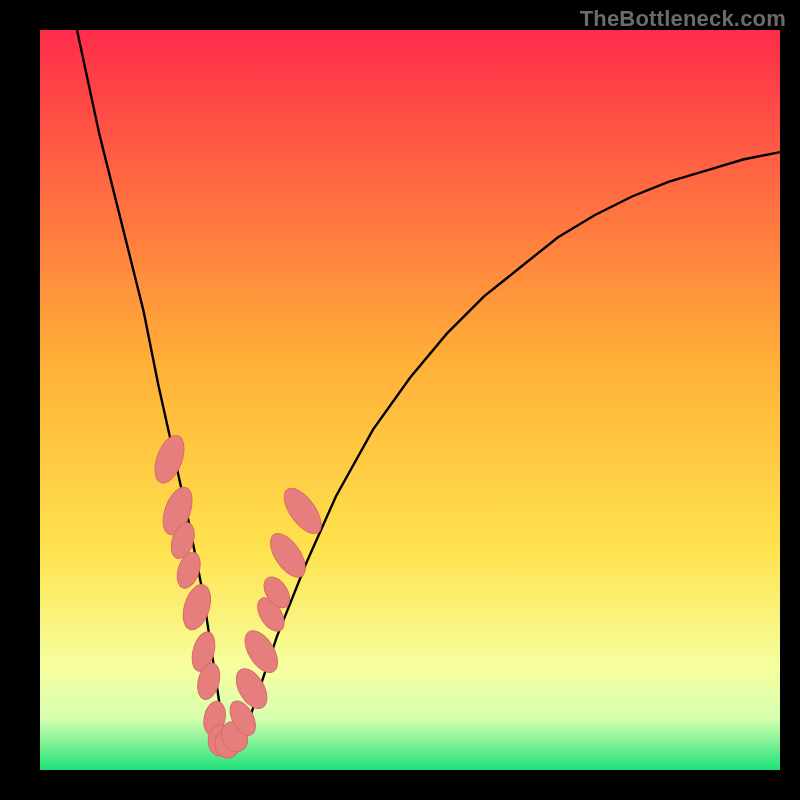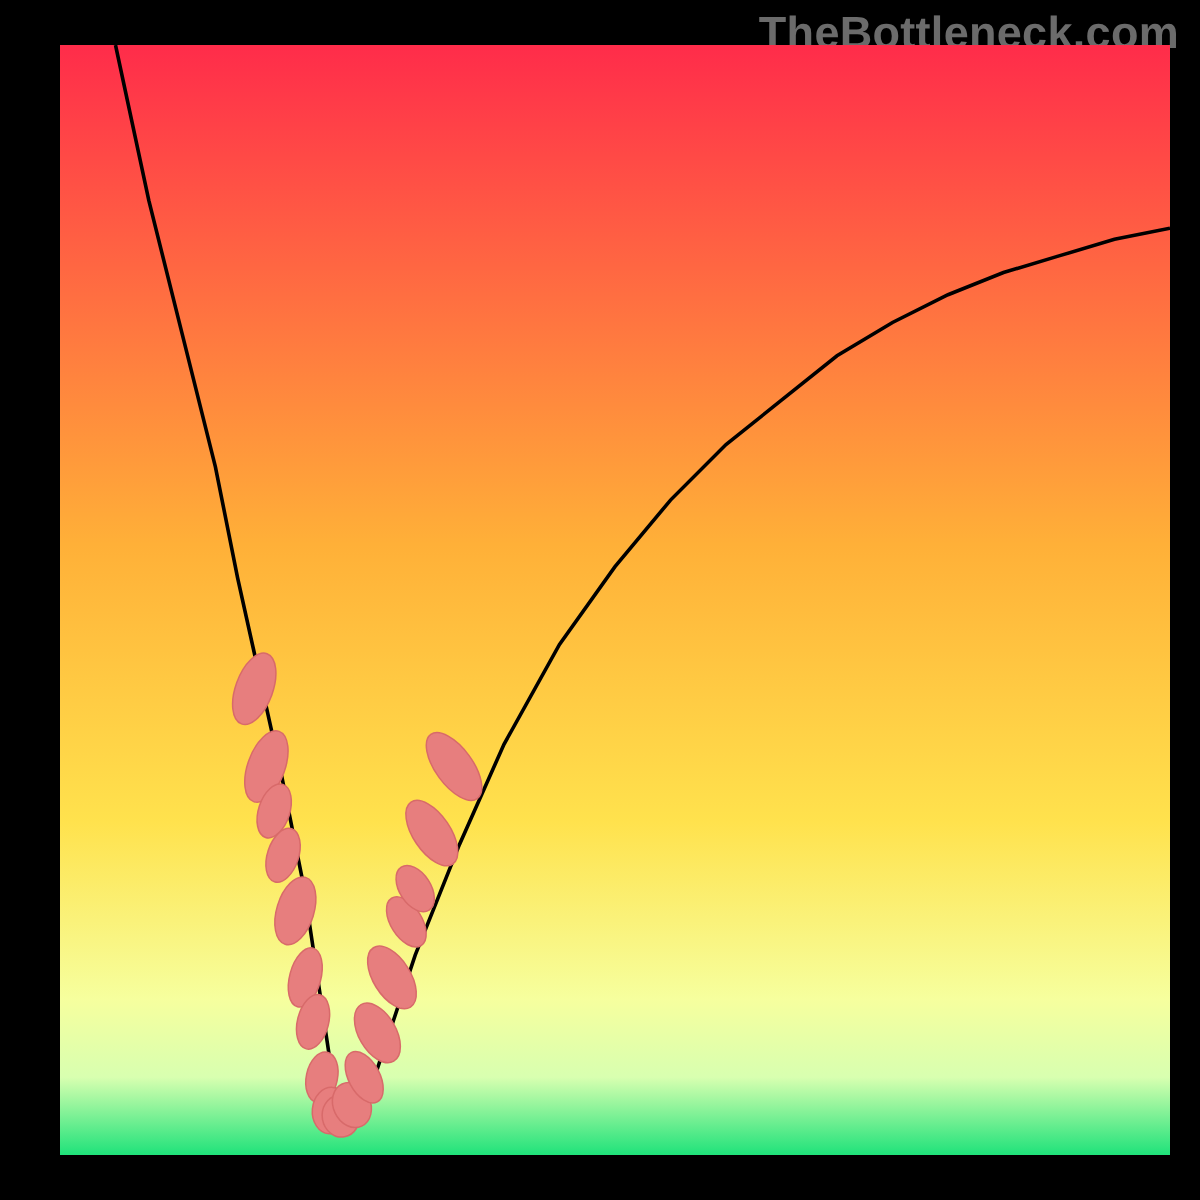--- a/index.html
+++ b/index.html
@@ -24,21 +24,21 @@
     top: 30px;
     width: 740px;
     height: 740px;
     
   }
   .watermark {
     position: absolute;
     top: 6px;
     right: 14px;
     font-family: Arial, Helvetica, sans-serif;
-    font-size: 30px;
+    font-size: 22px;
     font-weight: 600;
     color: #6b6b6b;
     letter-spacing: 0.2px;
     user-select: none;
   }
   svg { display: block; }
 </style>
 </head>
 <body>
 

